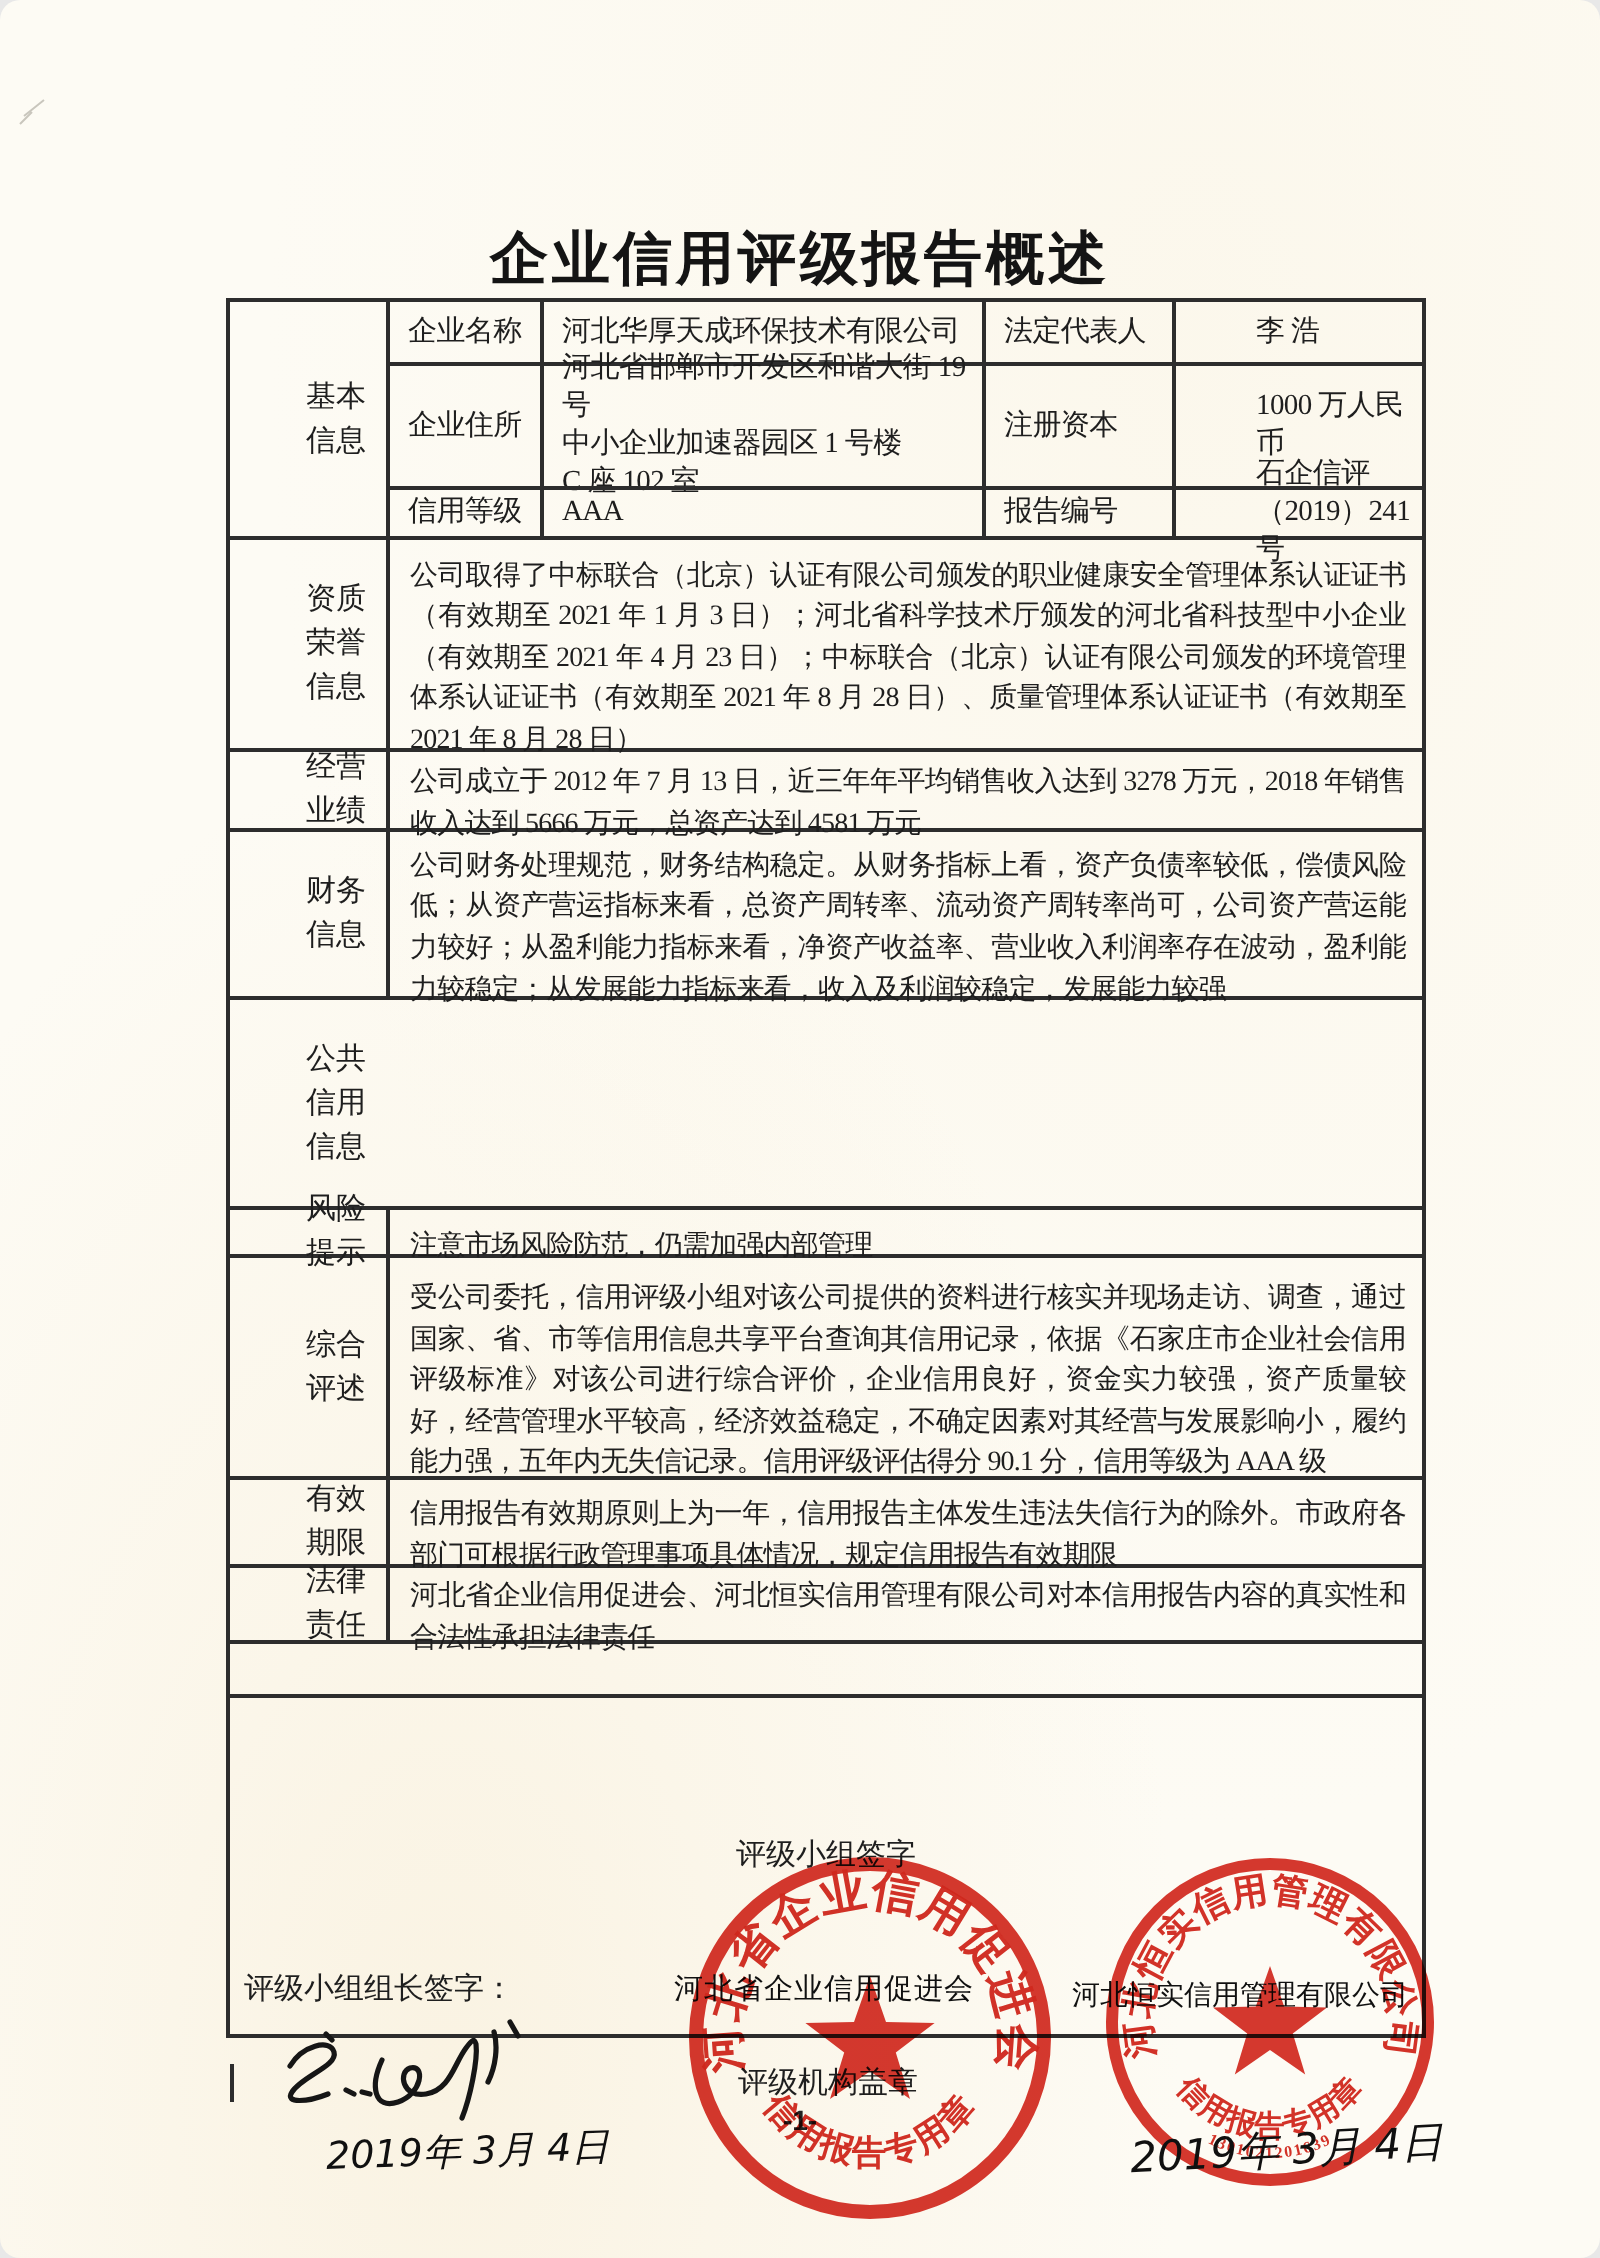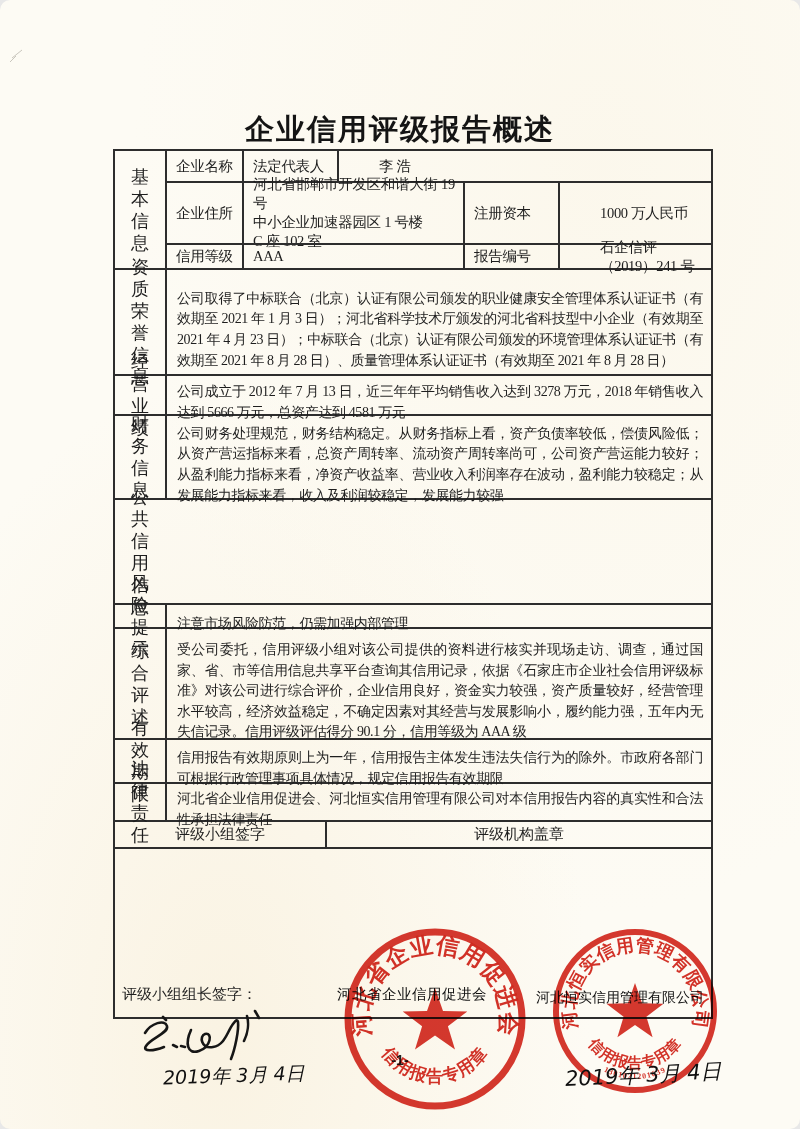--- a/index.html
+++ b/index.html
@@ -18,41 +18,41 @@
   }
   .doc-table {
     position:absolute; left:113px; top:149px; width:600px;
     border:2px solid #2d2d2d; box-sizing:border-box;
   }
   .trow { display:flex; border-top:2px solid #2d2d2d; box-sizing:border-box; }
   .trow.first { border-top:none; }
   .hcell {
     flex:0 0 50px; width:50px; box-sizing:border-box;
     display:flex; align-items:center; justify-content:center; text-align:center;
-    font-size:18px; line-height:22px; padding:0 9px;
+    font-size:15px; line-height:22px; padding:0 9px;margin-left:28px;
   }
   .ccell {
     flex:1; border-left:2px solid #2d2d2d; box-sizing:border-box;
     display:flex; align-items:center; padding:18px 8px 2px 10px;
   }
   .ctext {
     width:100%; font-size:14px; letter-spacing:-0.4px; line-height:20.6px;
     text-align:justify; white-space:pre-line;
   }
   
   .row-basic   { height:117px; }
   .row-zizhi   { height:106px; }
   .row-jy      { height:40px; }
   .row-cw      { height:84px; }
   .row-gg      { height:105px; }
   .row-fx      { height:24px; }
   .row-zh      { height:111px; }
   .row-yx      { height:44px; }
   .row-fl      { height:38px; }
-  .row-sighdr  { height:27px; }
+  .row-sighdr  { height:27px;flex-direction:column; }
   .row-sig     { height:170px;align-items:center; }
 
   
   .basic-grid { flex:1; display:flex; flex-direction:column; }
   .bg-row { display:flex; border-top:2px solid #2d2d2d; box-sizing:border-box; }
   .bg-row.first { border-top:none; }
   .bg-r1 { height:30px; } .bg-r2 { height:62px; } .bg-r3 { height:25px; }
   .bg-cell {
     box-sizing:border-box; border-left:2px solid #2d2d2d;
     display:flex; align-items:center; padding:1px 4px 1px 9px;
@@ -106,20 +106,21 @@
 
   <div class="title">企业信用评级报告概述</div>
 
   <div class="doc-table">
 
     <div class="trow first row-basic">
       <div class="hcell">基本信息</div>
       <div class="basic-grid">
         <div class="bg-row first bg-r1">
           <div class="bg-cell bg-label">企业名称</div>
+          <div class="bg-cell bg-value1">河北华厚天成环保技术有限公司</div>
           <div class="bg-cell bg-label2">法定代表人</div>
           <div class="bg-cell bg-value2">李 浩</div>
         </div>
         <div class="bg-row bg-r2">
           <div class="bg-cell bg-label">企业住所</div>
           <div class="bg-cell bg-value1">河北省邯郸市开发区和谐大街 19 号
 中小企业加速器园区 1 号楼
 C 座 102 室</div>
           <div class="bg-cell bg-label2">注册资本</div>
           <div class="bg-cell bg-value2">1000 万人民币</div>

